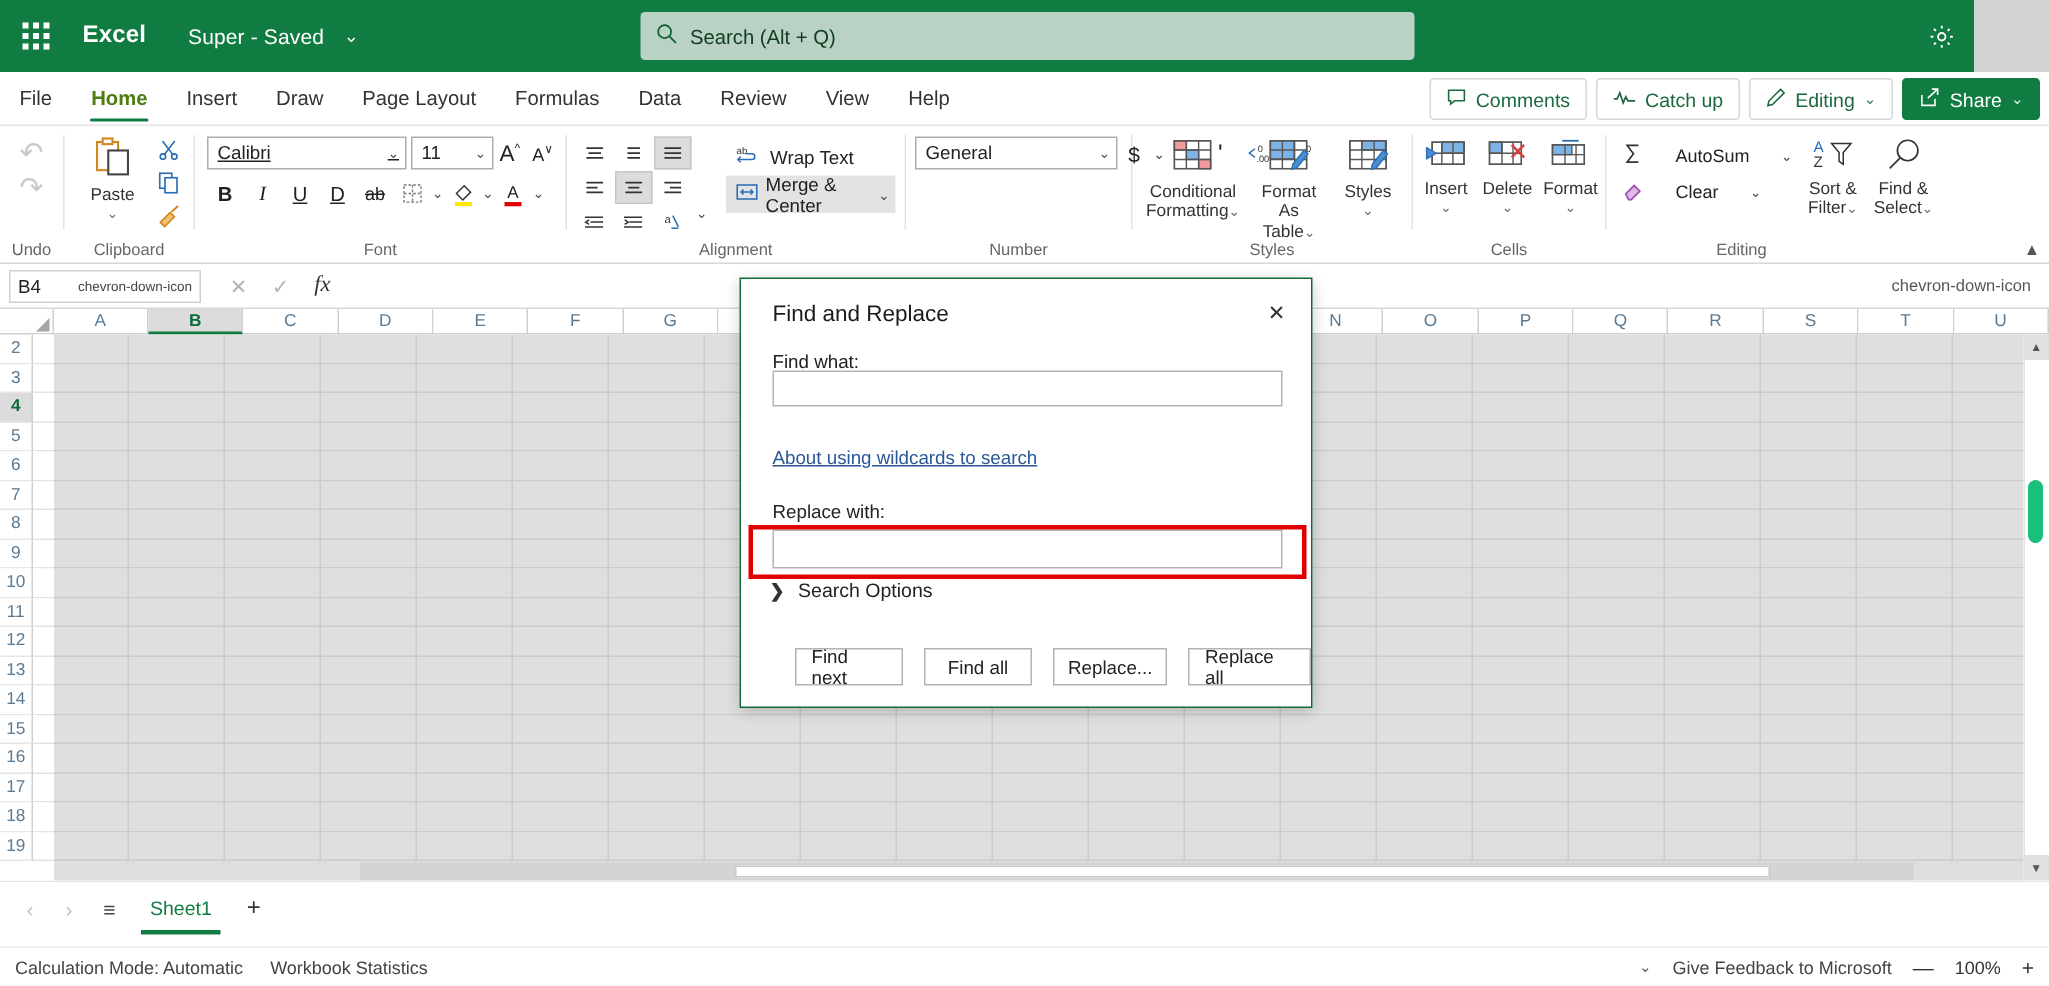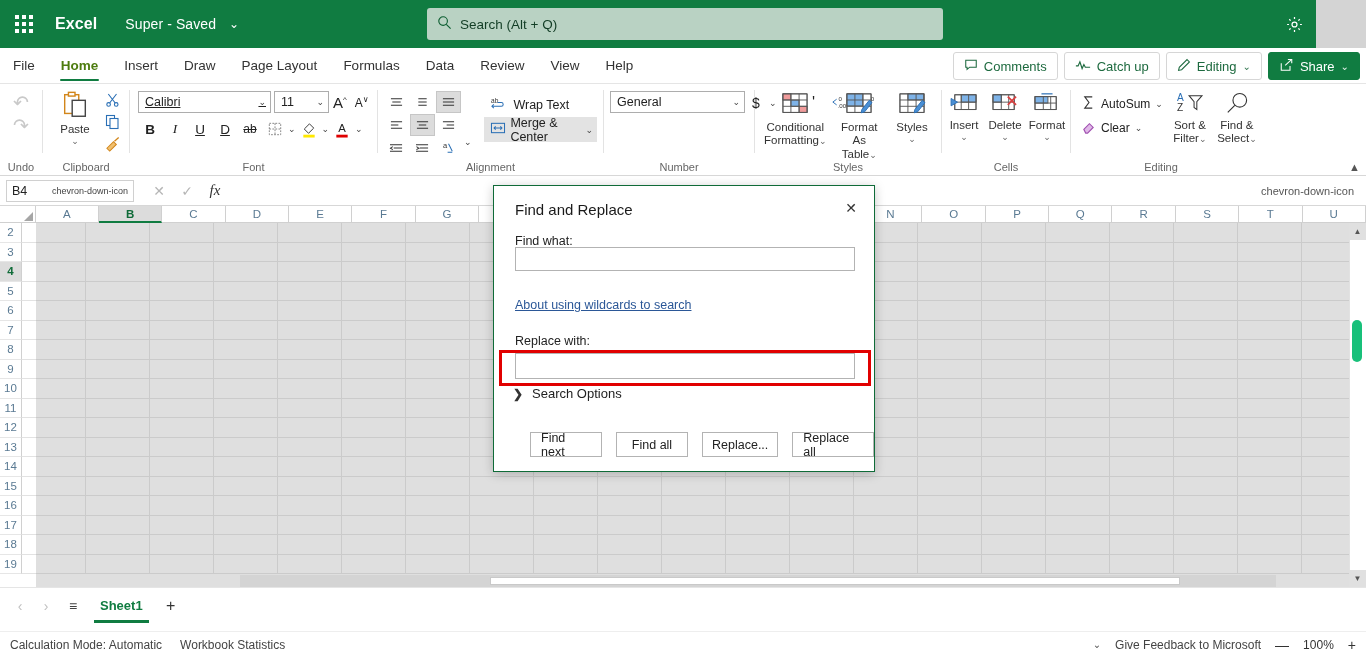--- a/index.html
+++ b/index.html
@@ -140,21 +140,21 @@
   }
 
   
   .numrow { display: flex; align-items: center; gap: 2px; padding-top: 4px; }
   .nbtn {
     min-width: 22px; height: 24px; display: flex; align-items: center; justify-content: center;
     font-size: 14px; color: #222; cursor: pointer; padding: 0 3px;
   }
 
   
-  .edrow { display: flex; align-items: center; gap: 5px; padding: 3px 4px; cursor: pointer;
+  .edrow { display: flex; align-items: center; gap: 21px; padding: 3px 4px; cursor: pointer;
            font-size: 12px; color: #222; }
 
   .collapse-rib {
     position: absolute; right: 6px; bottom: 2px; font-size: 11px; color: #555; cursor: pointer;
   }
 
   
   .fbar { height: 30px; background: #fff; display: flex; align-items: center; padding: 0 6px;
           border-bottom: 1px solid #d7d7d7; gap: 4px; }
   .namebox {
@@ -224,21 +224,21 @@
 
   
   .sheetbar { height: 36px; background: #fff; display: flex; align-items: center; padding: 0 8px;
               gap: 2px; border-top: 1px solid #e5e5e5; }
   .nav-ar { width: 24px; height: 24px; display: flex; align-items: center; justify-content: center;
             color: #c0c0c0; font-size: 14px; cursor: pointer; }
   .sheetmenu { width: 26px; height: 24px; display: flex; align-items: center; justify-content: center;
                color: #444; font-size: 14px; cursor: pointer; }
   .sheettab {
     height: 34px; display: flex; align-items: center; padding: 0 12px; font-size: 13px;
-    color: #107c41; font-weight: bold; position: relative; cursor: pointer;
+    color: #107c41; font-weight: normal; position: relative; cursor: pointer;
   }
   .sheettab::after { content: ""; position: absolute; left: 6px; right: 6px; bottom: 0; height: 3px;
                      background: #107c41; }
   .addsheet { width: 28px; height: 24px; display: flex; align-items: center; justify-content: center;
               color: #333; font-size: 16px; cursor: pointer; }
 
   
   .statusbar {
     position: absolute; left: 0; right: 0; bottom: 0; height: 26px; background: #fff;
     display: flex; align-items: center; padding: 0 10px; font-size: 12px; color: #444;

